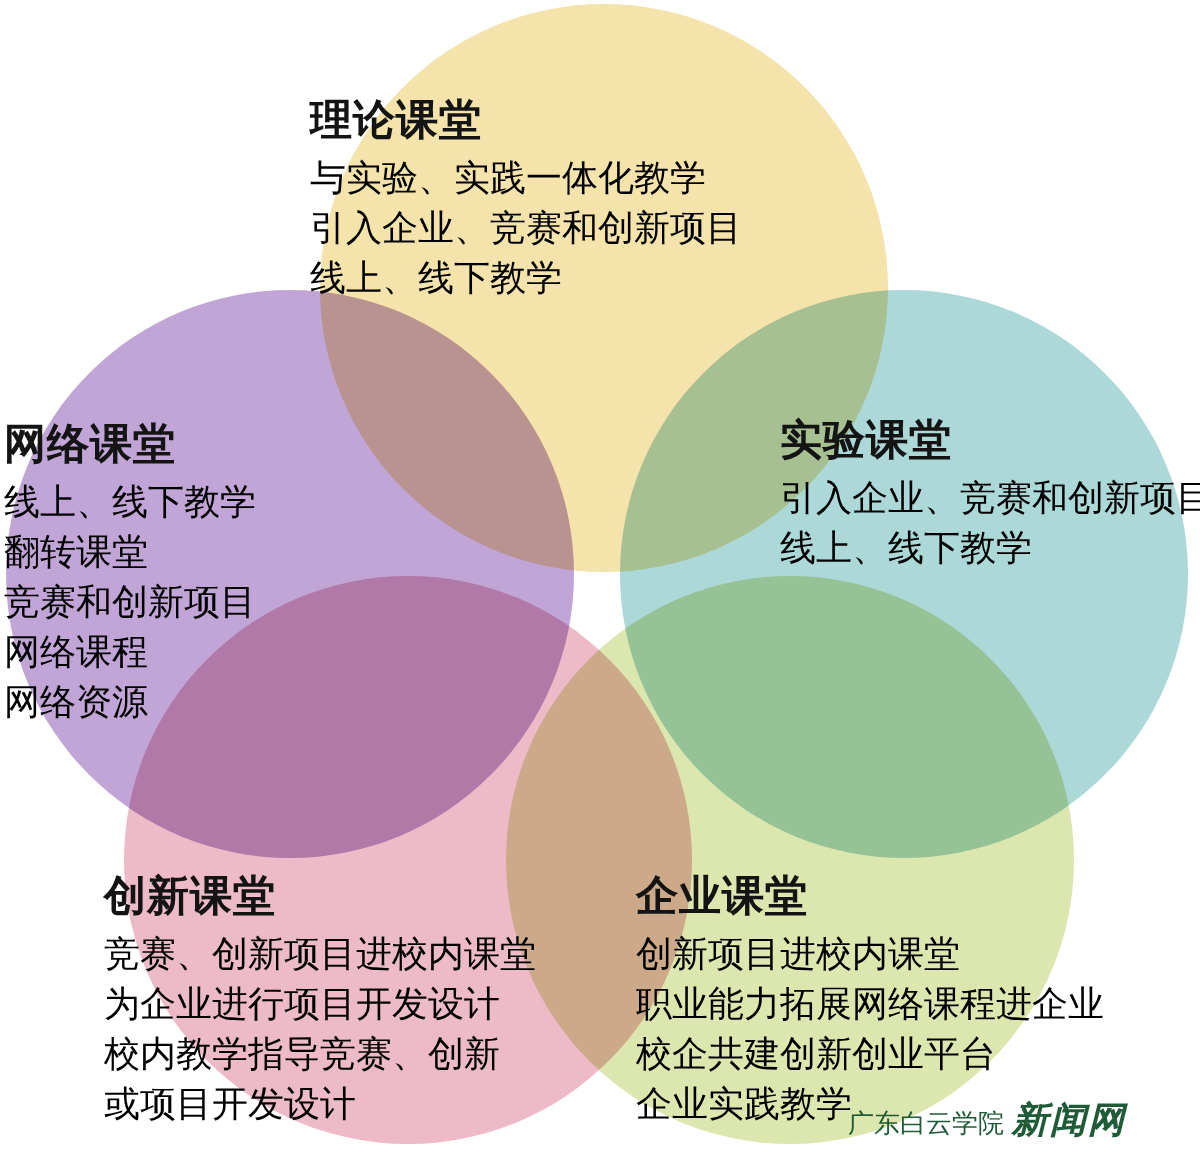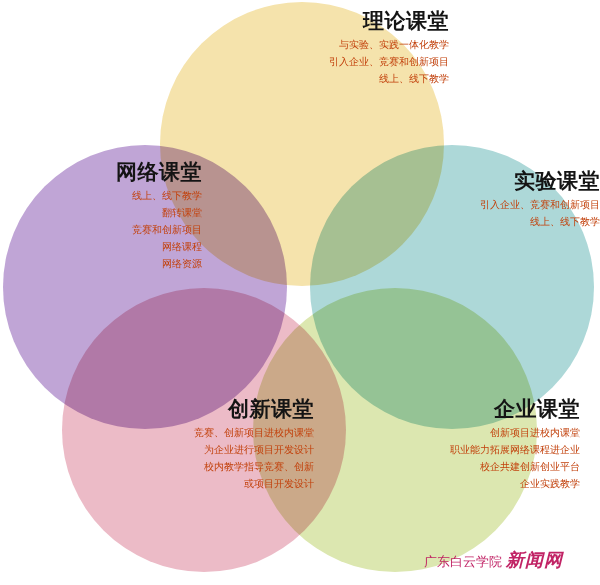--- a/index.html
+++ b/index.html
@@ -38,53 +38,54 @@
   .c-bright { left: 253px; top: 288px; width: 284px; height: 284px; }
 
   .text-layer {
     position: absolute;
     inset: 0;
     width: 600px;
     height: 585px;
   }
   .group {
     position: absolute;
-    text-align: right;
+    text-align: left;
     color: #111111;
     line-height: 1.0;
+    margin-top: 40px;
   }
   .group .g-title {
     font-weight: bold;
     font-size: 21px;
     letter-spacing: 0.5px;
     margin-bottom: 9px;
     white-space: nowrap;
     color: #141414;
   }
   .group .g-line {
-    font-size: 10px;
+    font-size: 18px;
     margin-bottom: 7px;
     white-space: nowrap;
-    color: #c2410c;
+    color: #000000;
   }
   .group .g-line:last-child { margin-bottom: 0; }
 
   
   .g-top    { left: 155px; top:  10px; width: 294px; }
-  .g-left   { left:   2px; top: 161px; width: 200px; }
+  .g-left   { left:   2px; top: 172px; width: 200px; font-family: Liberation Serif, serif; }
   .g-right  { left: 390px; top: 170px; width: 210px; }
   .g-bleft  { left:  52px; top: 398px; width: 262px; }
   .g-bright { left: 318px; top: 398px; width: 262px; }
 
   .watermark {
     position: absolute;
     left: 424px;
     top: 548px;
     font-size: 16px;
-    color: #be185d;
+    color: #14532d;
     opacity: 0.95;
     white-space: nowrap;
     font-family: "Liberation Serif", "DejaVu Serif", serif;
     letter-spacing: 1px;
   }
   .watermark .wm-a { font-size: 13px; letter-spacing: 0px; }
   .watermark .wm-b { font-style: italic; font-weight: bold; font-size: 18px; margin-left: 4px; }
 </style>
 </head>
 <body>

